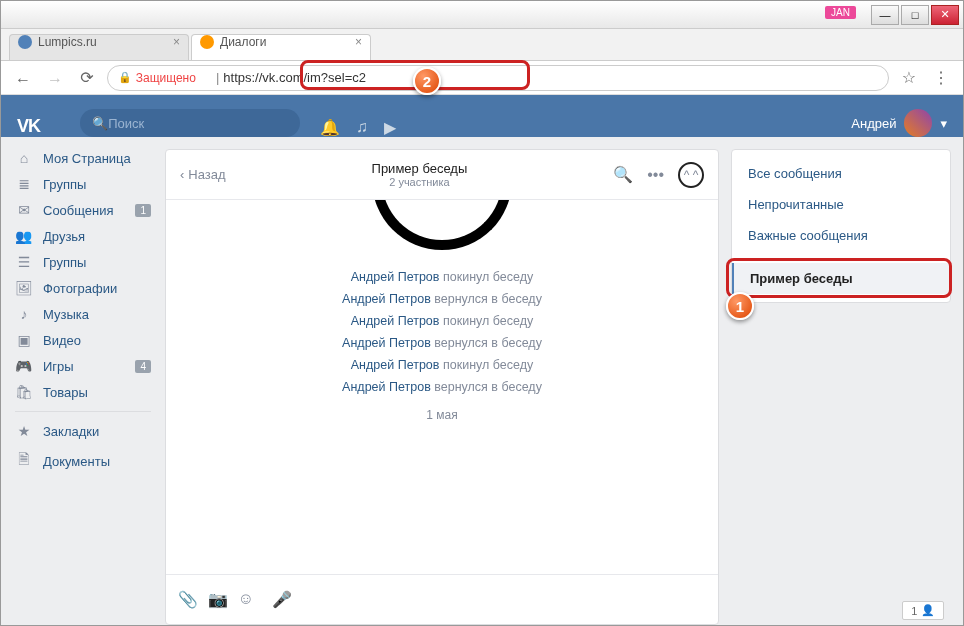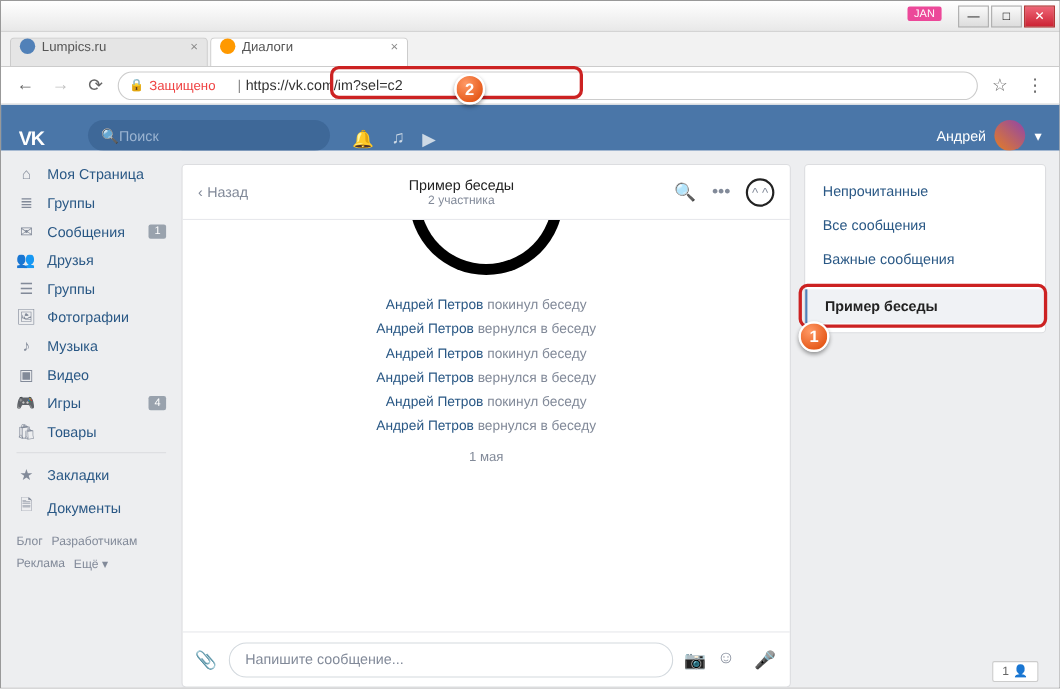--- a/index.html
+++ b/index.html
@@ -171,26 +171,20 @@
         </div>
       <div class="navsep"></div>
       <div class="nav-item">
           <span class="nicon">★</span>
           <span>Закладки</span>
         </div>
       <div class="nav-item">
           <span class="nicon">🗎</span>
           <span>Документы</span>
         </div>
-      <div class="footer-links">
-        <span>Блог</span>
-        <span>Разработчикам</span>
-        <span>Реклама</span>
-        <span>Ещё ▾</span>
-      </div>
     </div>
 
     <div class="main">
       <div class="chat">
         <div class="chathead">
           <div class="back">
             <span>‹</span>
             <span>Назад</span>
           </div>
           <div class="chattitle">
@@ -208,34 +202,31 @@
           <div class="msg"><b>Андрей Петров</b> <span>покинул беседу</span></div>
           <div class="msg"><b>Андрей Петров</b> <span>вернулся в беседу</span></div>
           <div class="msg"><b>Андрей Петров</b> <span>покинул беседу</span></div>
           <div class="msg"><b>Андрей Петров</b> <span>вернулся в беседу</span></div>
           <div class="msg"><b>Андрей Петров</b> <span>покинул беседу</span></div>
           <div class="msg"><b>Андрей Петров</b> <span>вернулся в беседу</span></div>
           <div class="date">1 мая</div>
         </div>
         <div class="inputbar">
           <span style="color:#828a99">📎</span>
-          <div class="msgfield">
-            <span>Напишите сообщение...</span>
-          </div>
           <div class="inicons">
             <span>📷</span>
             <span>☺</span>
             <span style="margin-left:8px">🎤</span>
           </div>
         </div>
       </div>
 
       <div class="rightcol">
+        <div class="filter">Все сообщения</div>
         <div class="filter">Непрочитанные</div>
-        <div class="filter">Все сообщения</div>
         <div class="filter">Важные сообщения</div>
         <div style="height:12px"></div>
         <div class="filter active">Пример беседы</div>
         <div class="annot-filter"></div>
         <div class="badge1">1</div>
       </div>
     </div>
   </div>
   <div class="bottomstat">
     <span>1</span>

